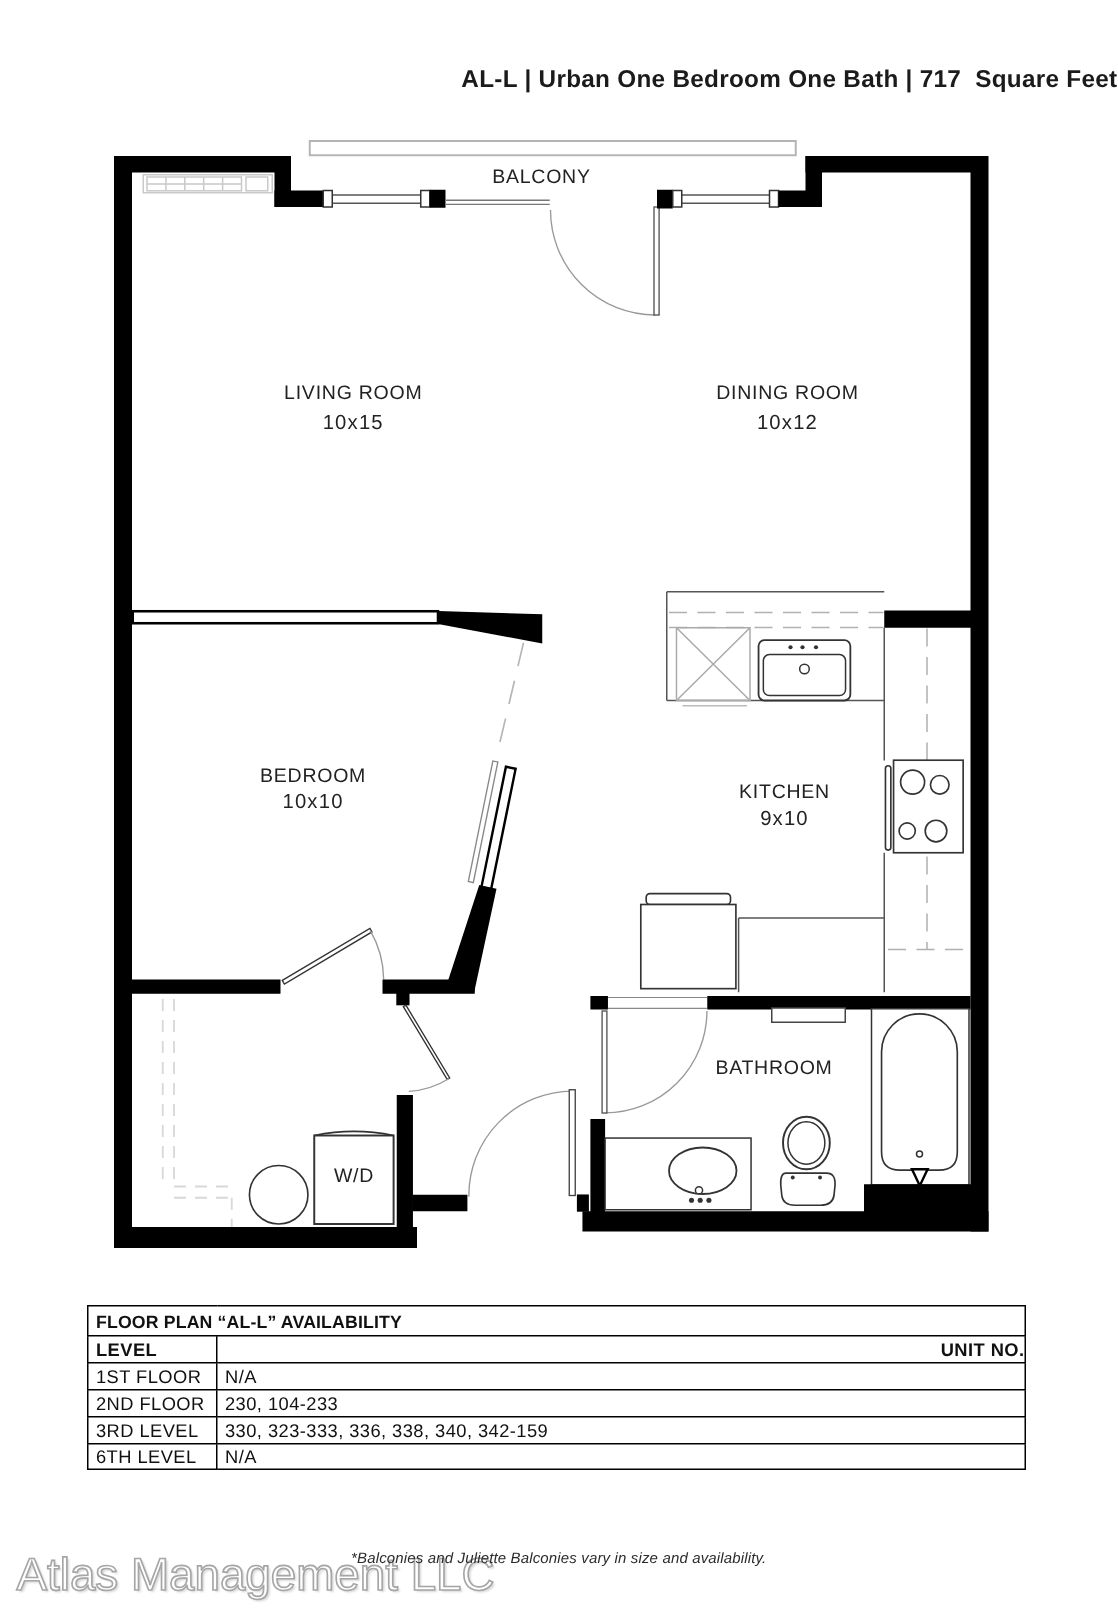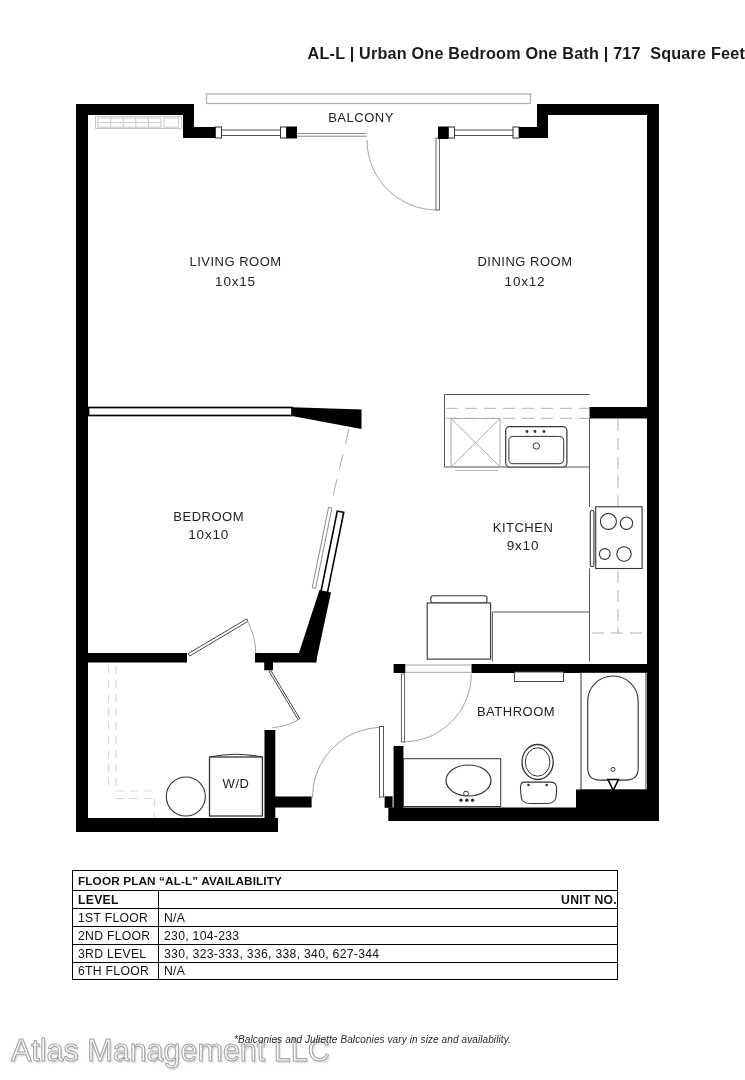--- a/index.html
+++ b/index.html
@@ -3,21 +3,21 @@
 <meta charset="utf-8">
 <style>
   html,body{margin:0;padding:0;background:#fff;}
   #page{position:relative;width:745px;height:1080px;background:#fff;overflow:hidden;
         font-family:"Liberation Sans",sans-serif;}
   .lbl{fill:#222;font-family:"Liberation Sans",sans-serif;font-size:13px;letter-spacing:0.5px;}
   .dim{fill:#222;font-family:"Liberation Sans",sans-serif;font-size:13.5px;letter-spacing:0.8px;}
   #title{position:absolute;left:0;top:44px;width:745px;text-align:right;
          font-size:16.2px;font-weight:bold;color:#1b1b1b;letter-spacing:0.2px;}
   table{border-collapse:collapse;}
-  #avail{position:absolute;left:72px;top:870px;width:546px;border-collapse:collapse;
+  #avail{position:absolute;left:58px;top:870px;width:626px;border-collapse:collapse;
          font-size:12.2px;color:#111;letter-spacing:0.3px;}
   #avail td{border:1.5px solid #000;padding:0 0 0 5px;vertical-align:middle;}
   #wm{position:absolute;left:11px;top:1033px;font-size:30.5px;color:#fff;
       -webkit-text-stroke:1.1px #a6a6a6;letter-spacing:0;white-space:nowrap;
       text-shadow:1.5px 1.5px 1.5px #d8d8d8;}
   #disc{position:absolute;left:0;top:1034px;width:745px;text-align:center;
         font-size:10px;font-style:italic;color:#2b2b2b;letter-spacing:0.1px;}
 </style>
 </head>
 <body>
@@ -265,24 +265,24 @@
   <tr style="height:18px">
           <td>1ST FLOOR</td>
           <td>N/A</td>
         </tr>
   <tr style="height:18px">
           <td>2ND FLOOR</td>
           <td>230, 104-233</td>
         </tr>
   <tr style="height:18px">
           <td>3RD LEVEL</td>
-          <td>330, 323-333, 336, 338, 340, 627-344</td>
+          <td>330, 323-333, 336, 338, 340, 342-159</td>
         </tr>
   <tr style="height:17px">
-          <td>6TH FLOOR</td>
+          <td>6TH LEVEL</td>
           <td>N/A</td>
         </tr>
 </tbody>
     </table>
 
 <div id="wm">Atlas Management LLC</div>
 
 <div id="disc">*Balconies and Juliette Balconies vary in size and availability.</div>
 </div>
 

